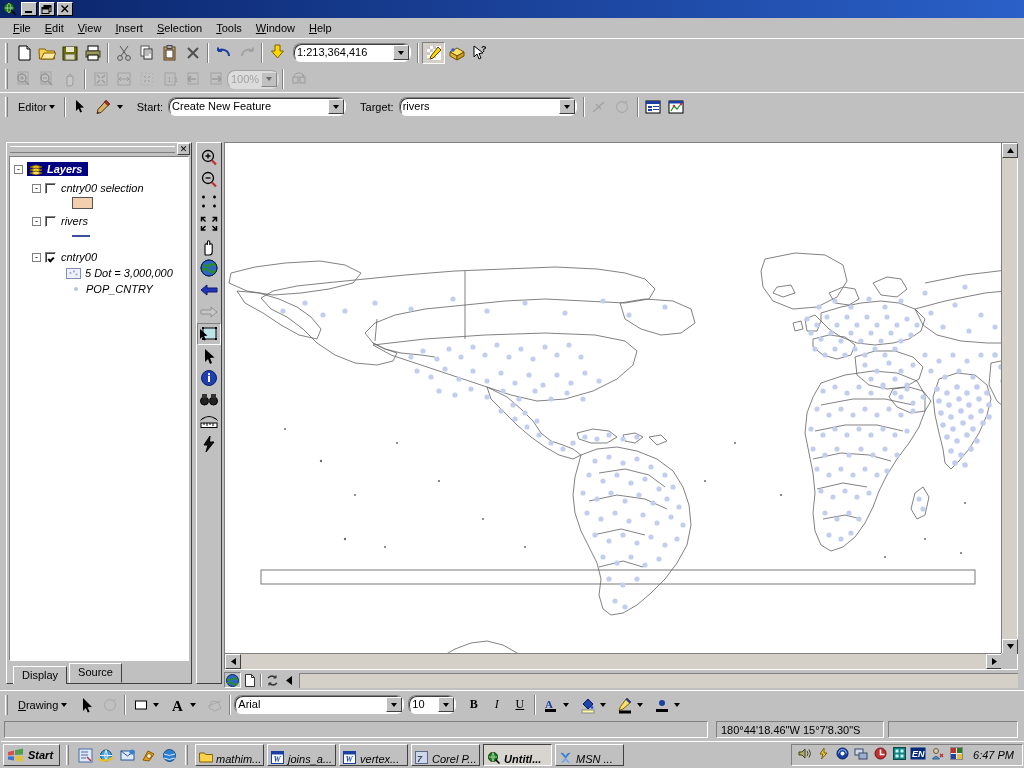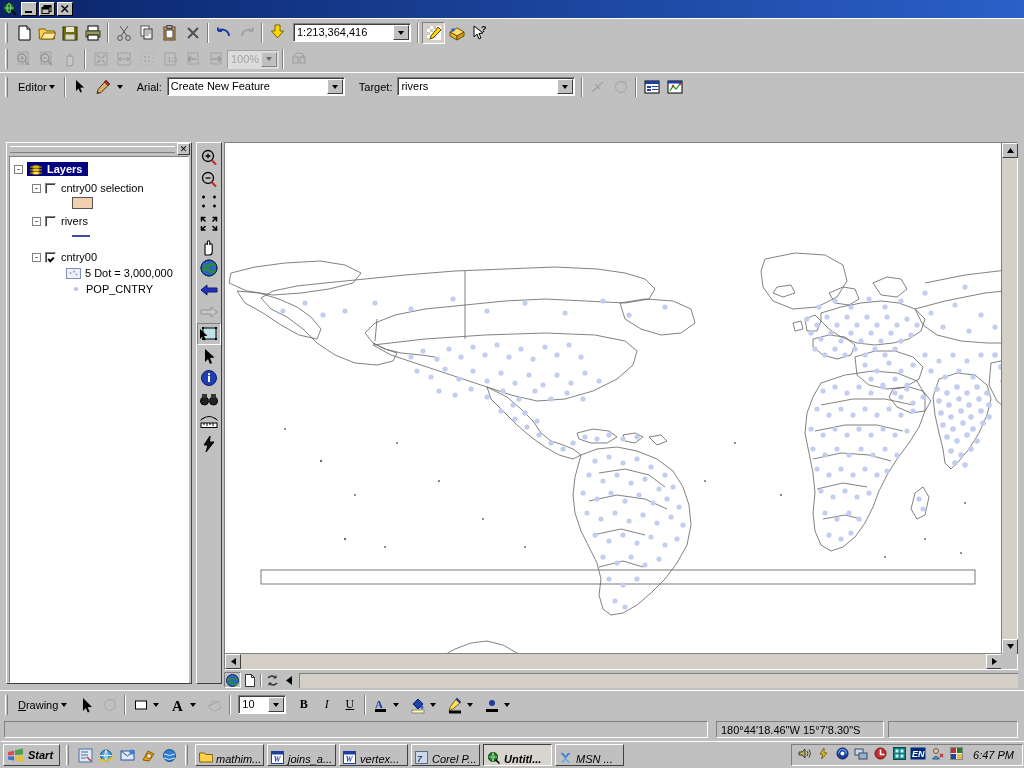--- a/index.html
+++ b/index.html
@@ -45,21 +45,21 @@
     border:1px solid transparent; position:relative; flex:0 0 auto;
   }
   .tbtn.pressed { border-top:1px solid #808080; border-left:1px solid #808080; border-right:1px solid #fff; border-bottom:1px solid #fff; background:#d4d0c8; }
   .sep { width:1px; height:20px; border-left:1px solid #808080; border-right:1px solid #fff; margin:0 3px; }
   .disabled { opacity:.45; filter:grayscale(1); }
 
   
   .combo {
     height:19px; background:#fff; border-top:1px solid #808080; border-left:1px solid #808080;
     border-right:1px solid #fff; border-bottom:1px solid #fff;
-    display:flex; align-items:center; position:relative; box-shadow:inset 1px 1px 0 #404040;
+    display:flex; align-items:center; position:relative; box-shadow:inset 1px 1px 0 #404040;border-radius:8px;
   }
   .combo .cval { padding:0 3px; font-size:11px; flex:1 1 auto; white-space:nowrap; overflow:hidden; line-height:17px; }
   .combo .carrow {
     width:16px; height:15px; margin:1px; background:#c0c0c0; flex:0 0 auto;
     border-top:1px solid #fff; border-left:1px solid #fff; border-right:1px solid #404040; border-bottom:1px solid #404040;
     display:flex; align-items:center; justify-content:center;
   }
   .combo.flat { box-shadow:none; }
   .tri-d { width:0; height:0; border-left:3px solid transparent; border-right:3px solid transparent; border-top:4px solid #000; }
 
@@ -103,21 +103,21 @@
   }
   .chk {
     width:11px; height:11px; border-top:1px solid #808080; border-left:1px solid #808080;
     border-right:1px solid #fff; border-bottom:1px solid #fff; background:#fff;
     margin-right:5px; flex:0 0 auto; position:relative; box-shadow:inset 1px 1px 0 #404040;
   }
   .chk.on::after {
     content:""; position:absolute; left:2px; top:4px; width:4px; height:2px;
     border-left:2px solid #000; border-bottom:2px solid #000; transform:rotate(-45deg);
   }
-  .rowtxt { font-size:11px; }
+  .rowtxt { font-size:11px;font-style:italic; }
   .layers-row { background:#000080; color:#fff; font-weight:bold; margin-right:0; padding-right:6px; }
 
   
   .toolpal {
     position:absolute; left:196px; top:4px; width:26px; height:542px; background:#c0c0c0;
     border-top:1px solid #fff; border-left:1px solid #fff;
     border-right:1px solid #404040; border-bottom:1px solid #404040;
     padding-top:4px;
   }
   .vtool { width:24px; height:22px; display:flex; align-items:center; justify-content:center; position:relative; }
@@ -219,20 +219,30 @@
         </svg></i>
       </span>
       <span class="tb-btn">
         <i><svg width="14" height="12">
               <path d="M3.5 2.5 L10 9 M10 2.5 L3.5 9" stroke="#000" stroke-width="1.4"></path>
             </svg></i>
       </span>
     </span>
   </div>
 
+  <div class="menubar">
+    <span class="mi"><u>F</u>ile</span>
+    <span class="mi"><u>E</u>dit</span>
+    <span class="mi"><u>V</u>iew</span>
+    <span class="mi"><u>I</u>nsert</span>
+    <span class="mi"><u>S</u>election</span>
+    <span class="mi"><u>T</u>ools</span>
+    <span class="mi"><u>W</u>indow</span>
+    <span class="mi"><u>H</u>elp</span>
+  </div>
 
   <div class="toolbar tbar-wrap">
     <div class="grip"></div>
 
     <div class="tbtn">
       <svg width="18" height="18">
           <path d="M4 2 h8 l3 3 v11 h-11 z" fill="#fff" stroke="#000"></path>
           <path d="M12 2 v3 h3" fill="#e0e0e0" stroke="#000"></path>
         </svg>
     </div>
@@ -426,21 +436,21 @@
         </svg>
     </div>
     <div class="tbtn">
       <svg width="18" height="18">
           <path d="M12 2.5 L15.5 6 L7 14.5 L3 15.5 L4 11.5 z" fill="#d9b26a" stroke="#4a3010"></path>
           <path d="M12 2.5 L15.5 6 L14 7.5 L10.5 4 z" fill="#c03030" stroke="#601010"></path>
           <path d="M3 15.5 L5.2 14.8 L4.2 13.8 z" fill="#222"></path>
         </svg>
     </div>
     <span class="tri-d" style="margin:0 8px 0 2px;"></span>
-    <span class="lbl">Arial:</span>
+    <span class="lbl">Start:</span>
     <div class="combo" style="width:178px;">
       <span class="cval">Create New Feature</span>
       <span class="carrow">
           <span class="tri-d"></span>
         </span>
     </div>
     <span class="lbl" style="padding-left:14px;">Target:</span>
     <div class="combo" style="width:178px;">
       <span class="cval">rivers</span>
       <span class="carrow">
@@ -541,20 +551,24 @@
         <div class="row" style="padding-left:62px; height:16px;">
           <span style="margin-right:6px;display:flex;">
             <svg width="8" height="8">
                 <circle cx="4" cy="4" r="2.1" fill="#b9c4e8"></circle>
               </svg>
           </span>
           <span class="rowtxt">POP_CNTRY</span>
         </div>
       </div>
 
+      <div class="toc-tabs">
+        <div class="toc-tab">Display</div>
+        <div class="toc-tab active">Source</div>
+      </div>
     </div>
 
     <div class="toolpal">
       <div class="vtool">
         <svg width="20" height="20">
             <circle cx="9" cy="8" r="5.5" fill="none" stroke="#000" stroke-width="1.3"></circle>
             <path d="M12.8 12.2 L17 16.5" stroke="#c03030" stroke-width="2.2"></path>
             <path d="M6.5 8 h5 M9 5.5 v5" stroke="#000" stroke-width="1.3"></path>
           </svg>
       </div>
@@ -1240,20 +1254,26 @@
     </div>
     <span class="tri-d" style="margin:0 7px 0 1px;"></span>
     <div class="tbtn disabled">
       <svg width="18" height="18">
           <path d="M3 12 L6 5 L12 6 L15 12 L9 15 z" fill="none" stroke="#8a8a8a"></path>
           <path d="M2 10 L15 5" stroke="#8a8a8a"></path>
         </svg>
     </div>
     <div class="sep"></div>
 
+    <div class="combo" style="width:170px;">
+      <span class="cval">Arial</span>
+      <span class="carrow">
+          <span class="tri-d"></span>
+        </span>
+    </div>
     <div class="combo" style="width:48px; margin-left:4px;">
       <span class="cval">10</span>
       <span class="carrow">
           <span class="tri-d"></span>
         </span>
     </div>
 
     <div class="tbtn" style="margin-left:6px;">
       <span style="font-weight:bold;font-size:12px;font-family:'Liberation Serif',serif;">B</span>
     </div>

